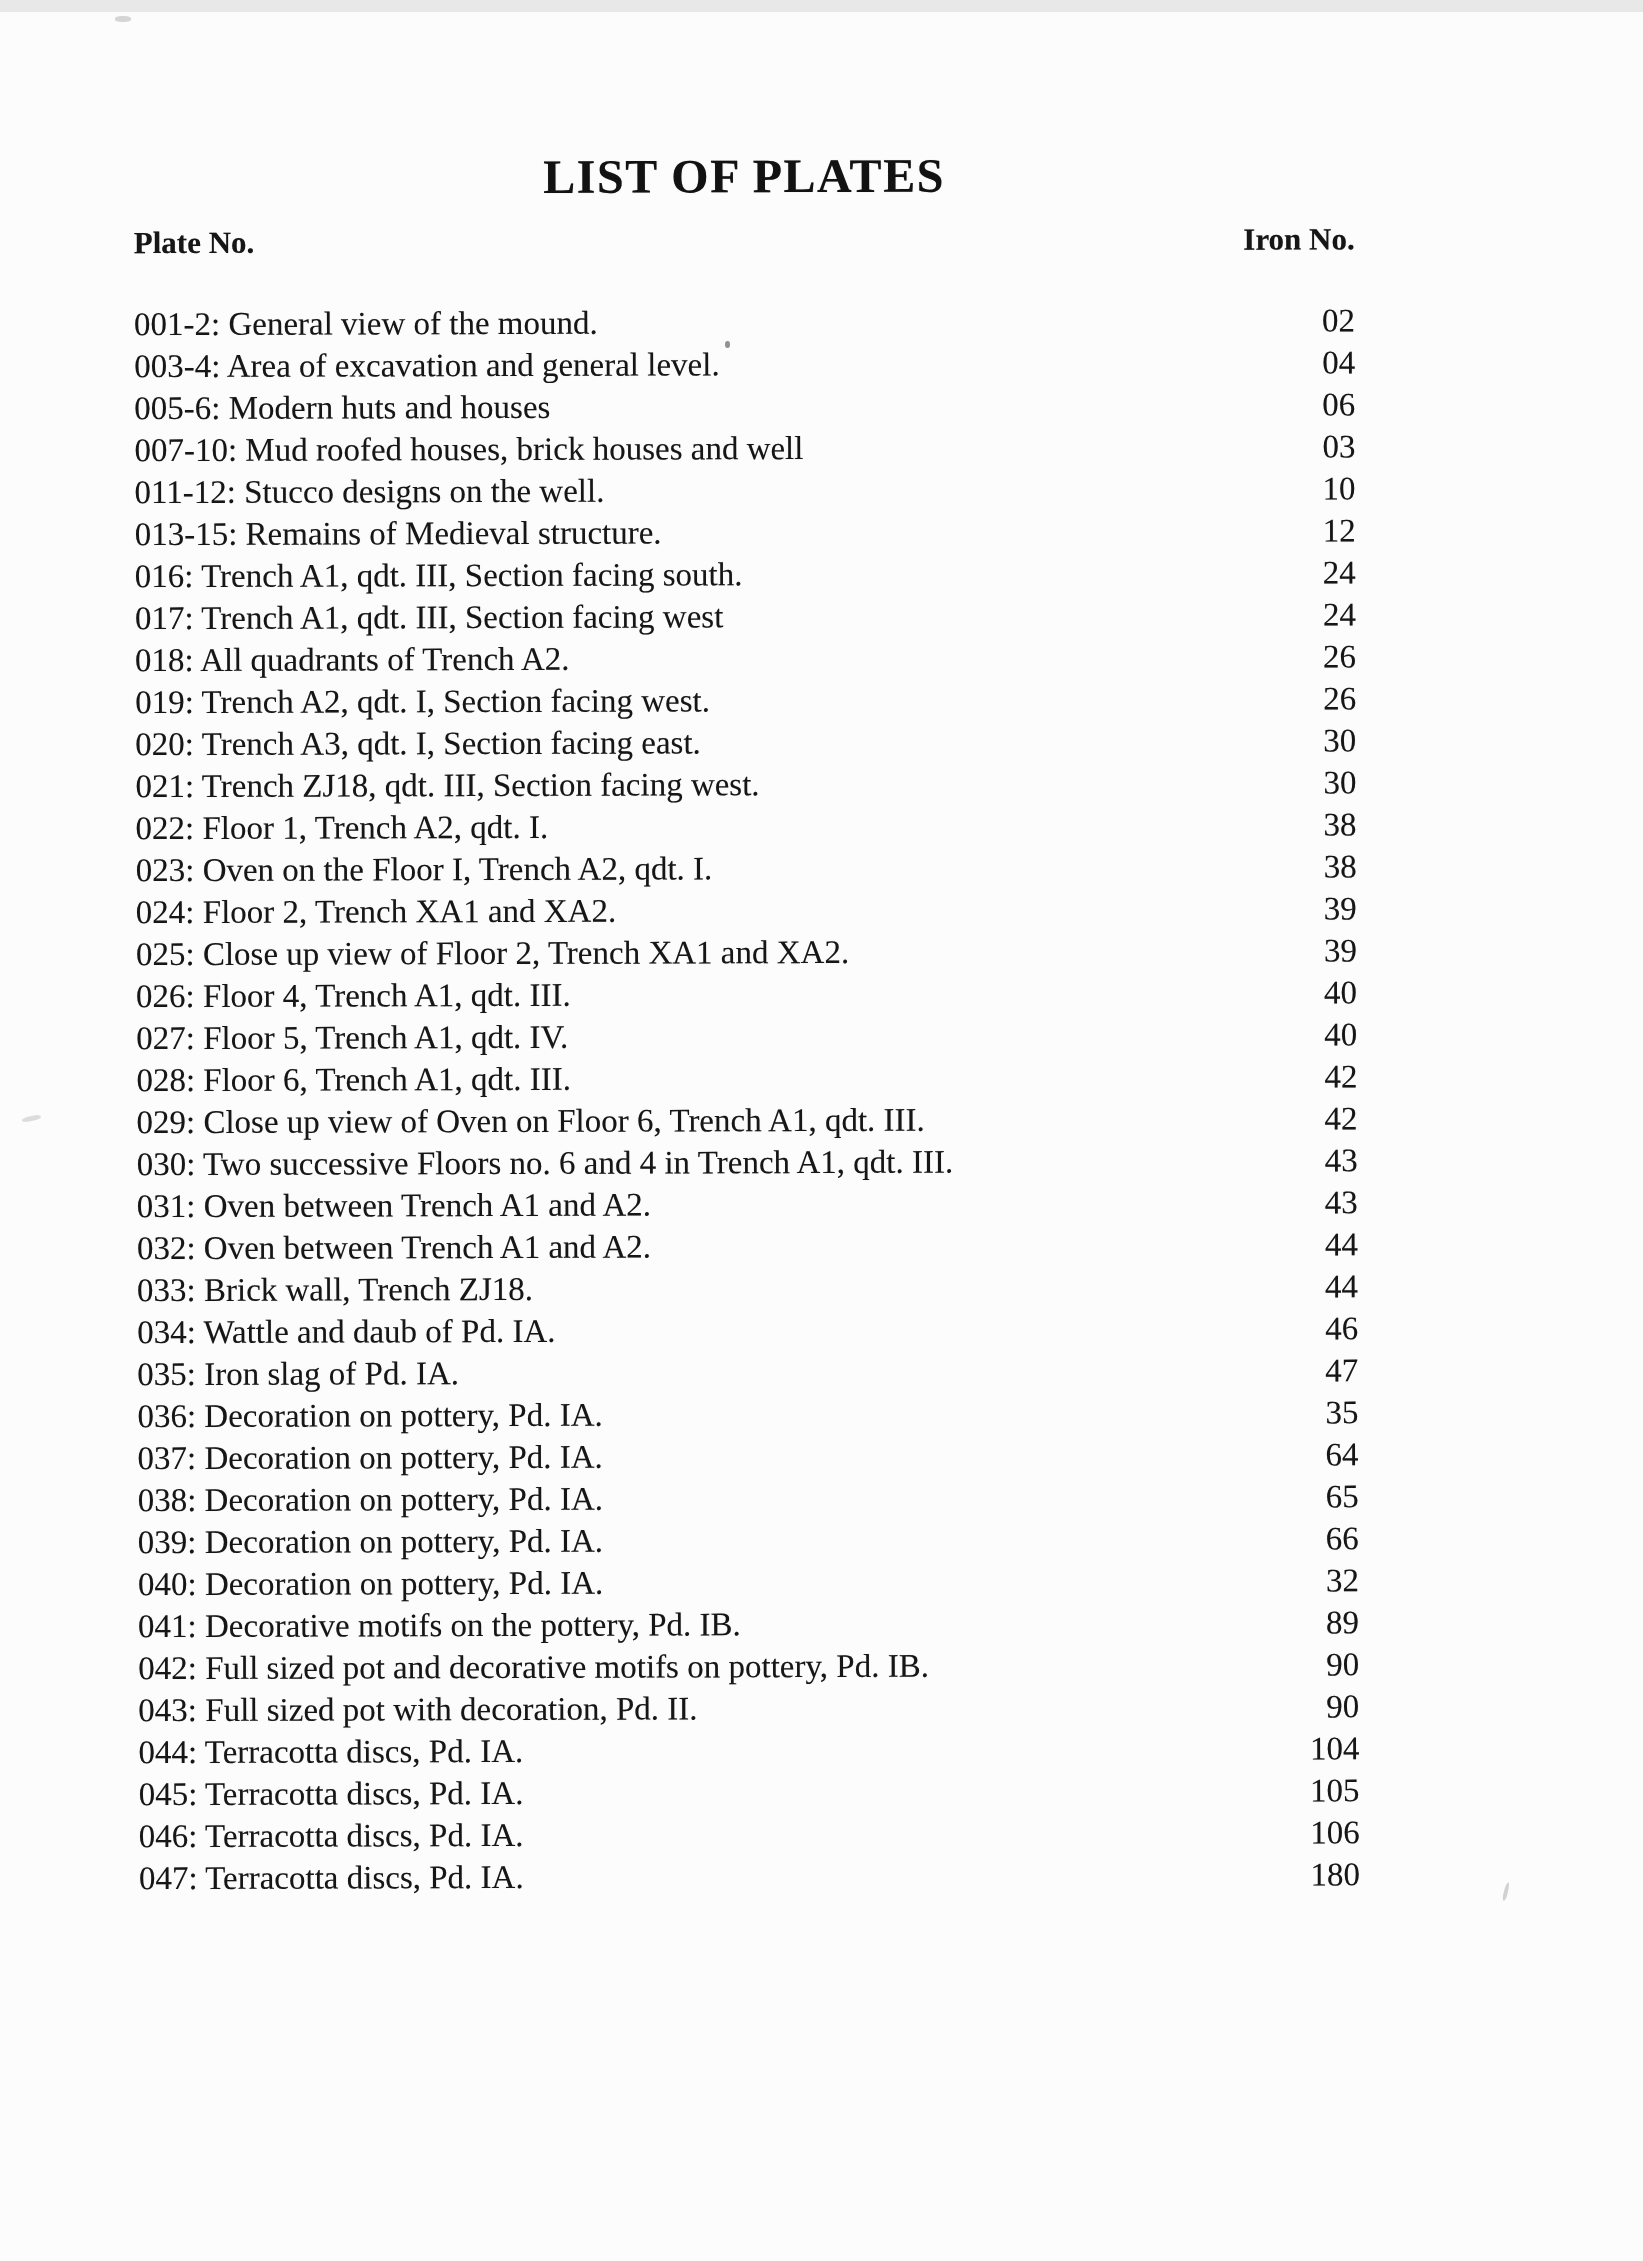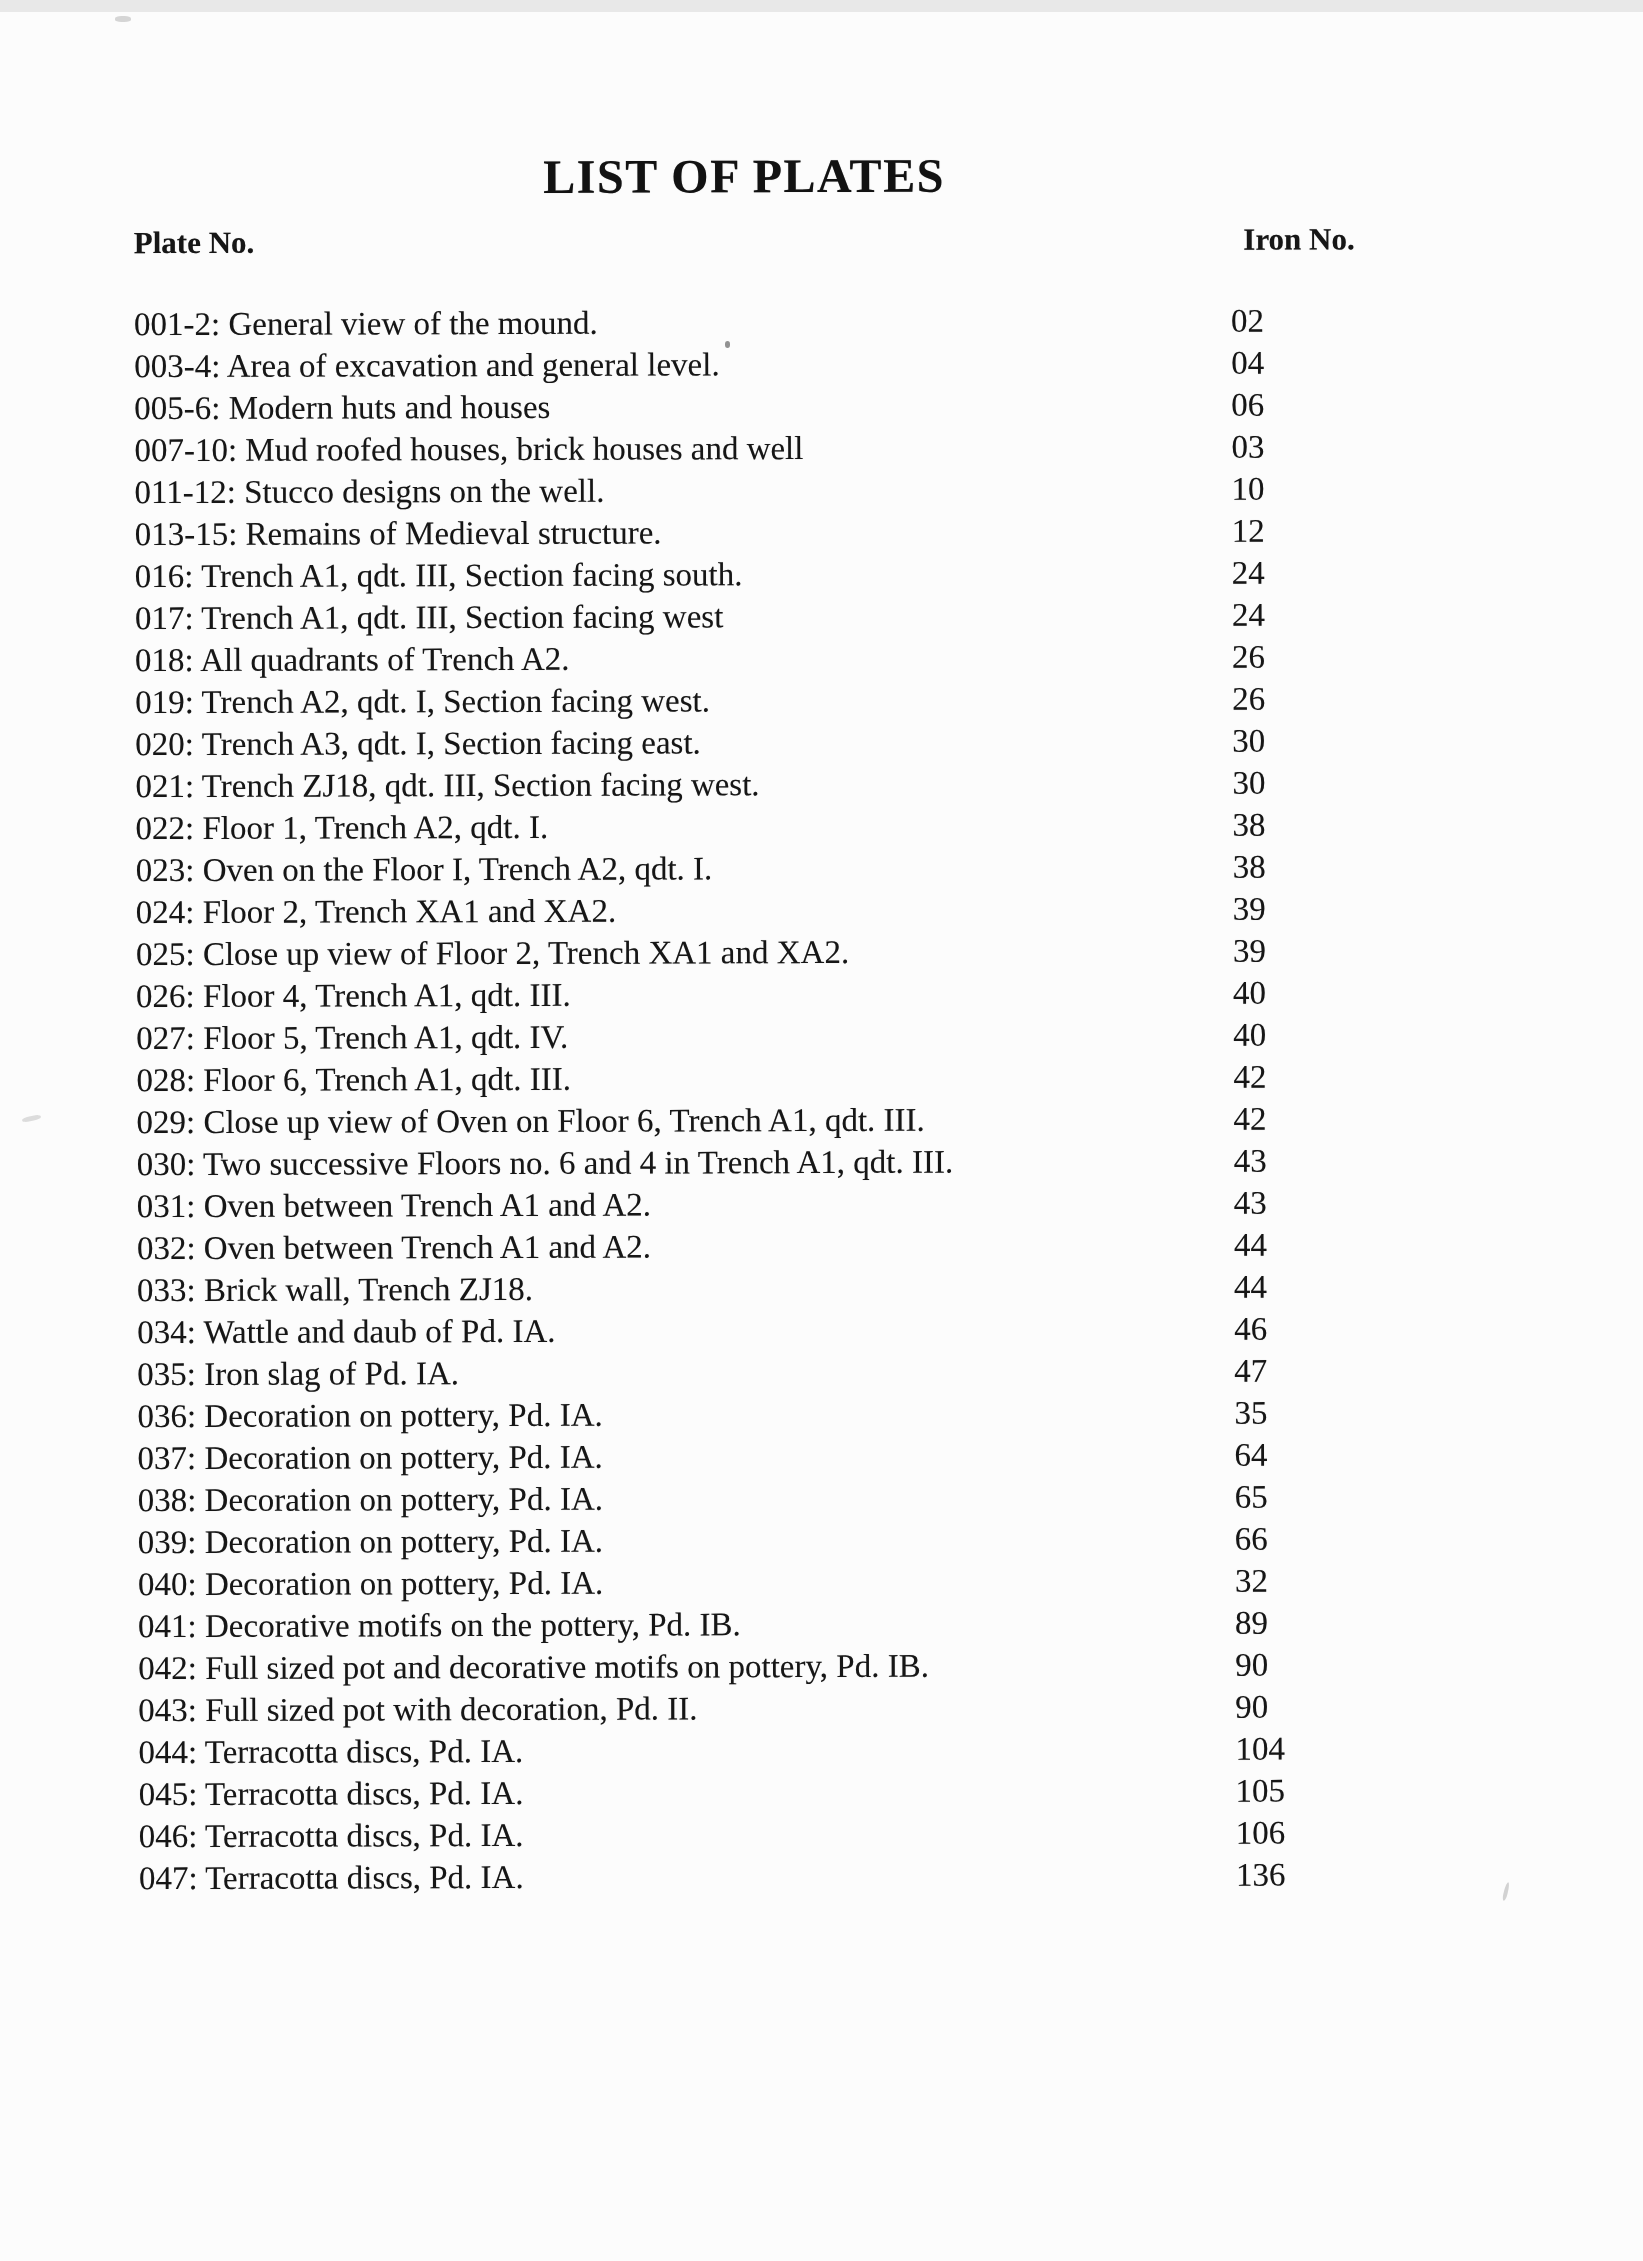--- a/index.html
+++ b/index.html
@@ -55,21 +55,21 @@
     line-height: 42px;
     text-shadow: 0 0 0.7px rgba(20,20,20,0.35);
     white-space: nowrap;
   }
   .caption {
     flex: 1 1 auto;
     overflow: visible;
   }
   .pageno {
     flex: 0 0 124px;
-    text-align: left;
+    text-align: right;
   }
   
   .speck {
     position: absolute;
     background: #6f6f6f;
     border-radius: 50%;
   }
   .speck.s1 { left: 725px; top: 329px; width: 5.1px; height: 6.6px; opacity: .75; }
   .speck.s2 { left: 115px; top: 4.4px;  width: 16px; height: 5.8px; opacity: .28; border-radius: 40%; }
   .speck.s3 { left: 22px;  top: 1104px; width: 19px; height: 5.1px; opacity: .22; border-radius: 40%; transform: rotate(-12deg); }
@@ -231,21 +231,21 @@
         <div class="row">
           <span class="caption">045: Terracotta discs, Pd. IA.</span>
           <span class="pageno">105</span>
         </div>
         <div class="row">
           <span class="caption">046: Terracotta discs, Pd. IA.</span>
           <span class="pageno">106</span>
         </div>
         <div class="row">
           <span class="caption">047: Terracotta discs, Pd. IA.</span>
-          <span class="pageno">136</span>
+          <span class="pageno">180</span>
         </div>
       </div>
   </div>
 
   <div class="speck s1"></div>
   <div class="speck s2"></div>
   <div class="speck s3"></div>
   <div class="speck s4"></div>
 </div>
 

